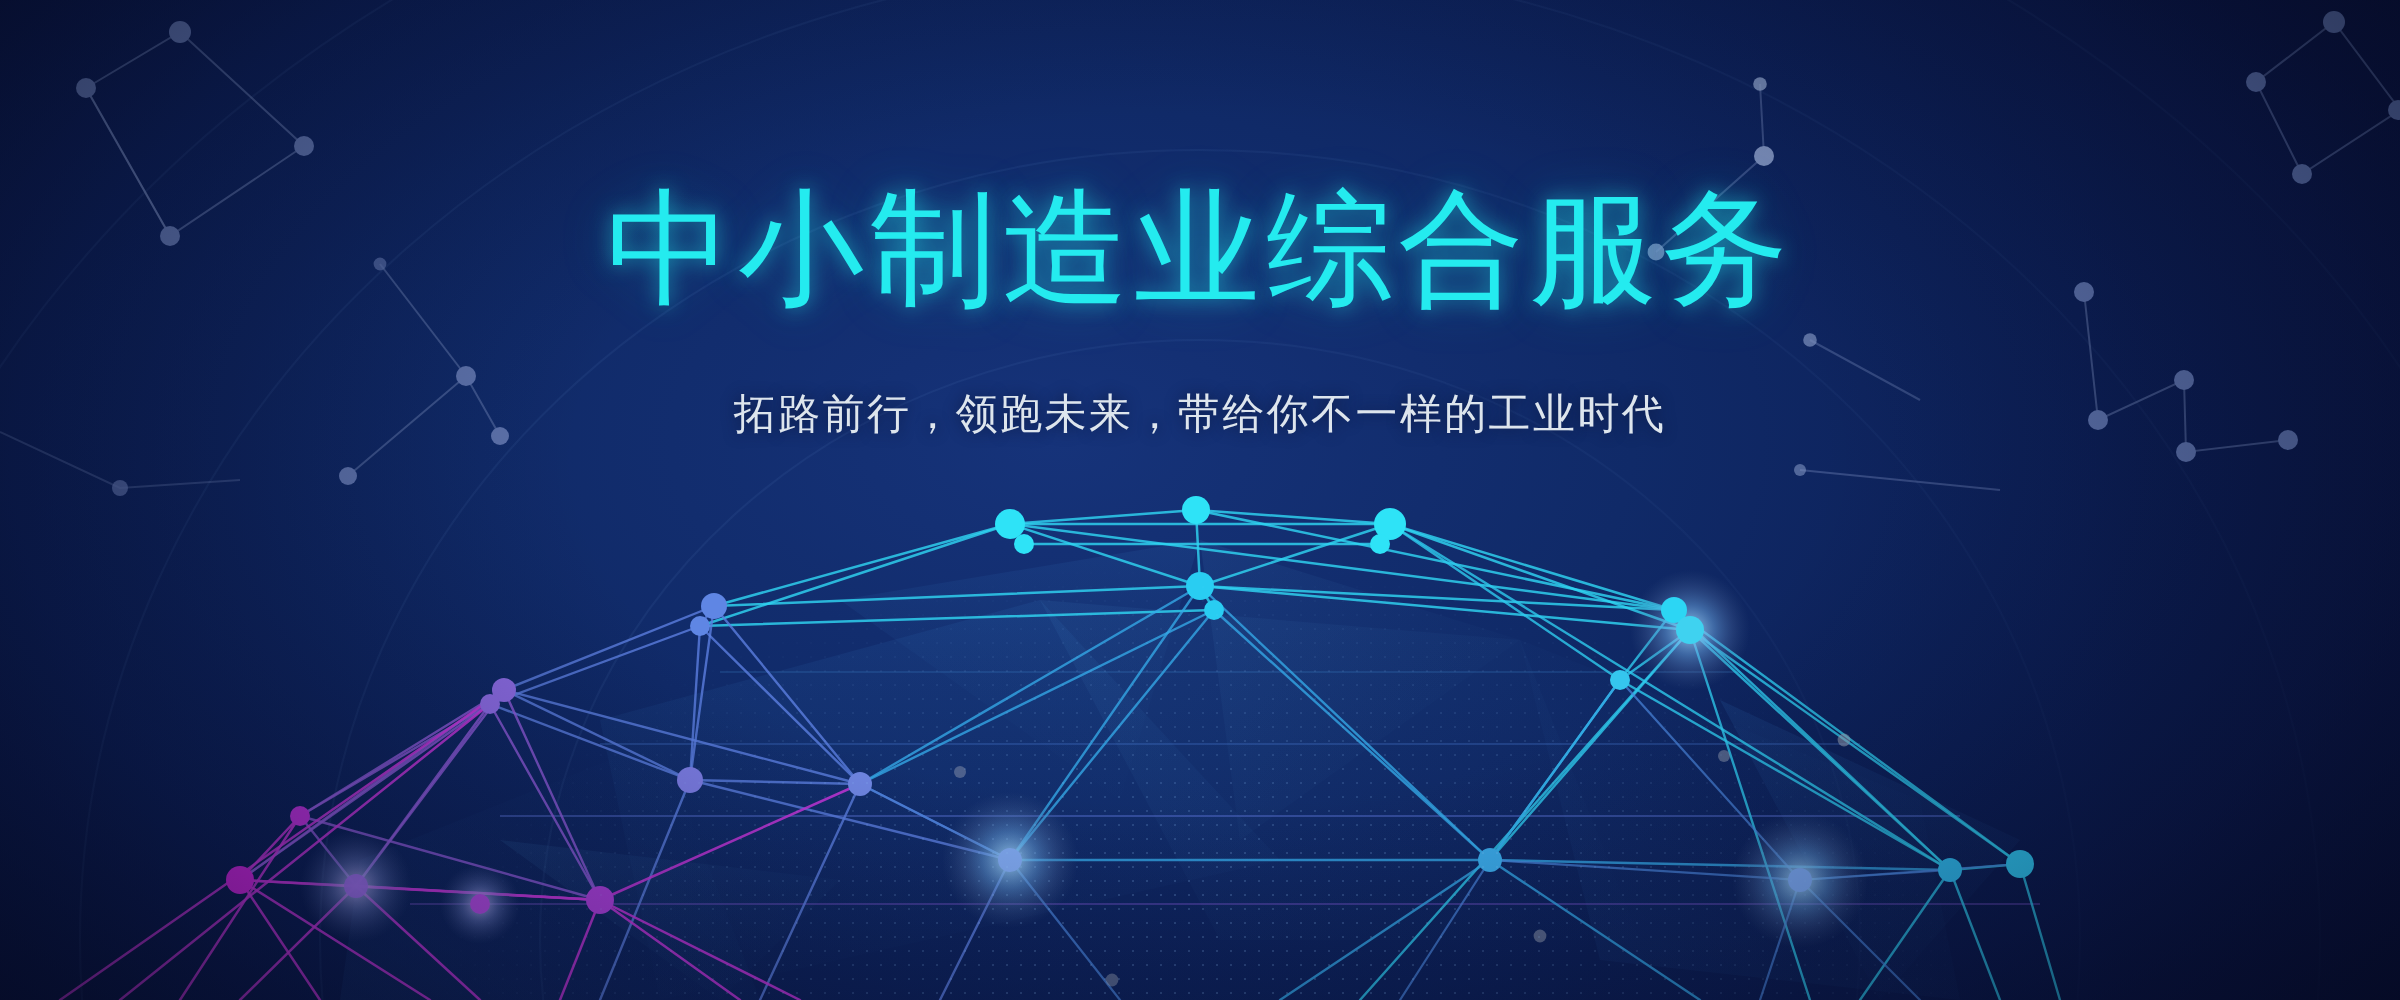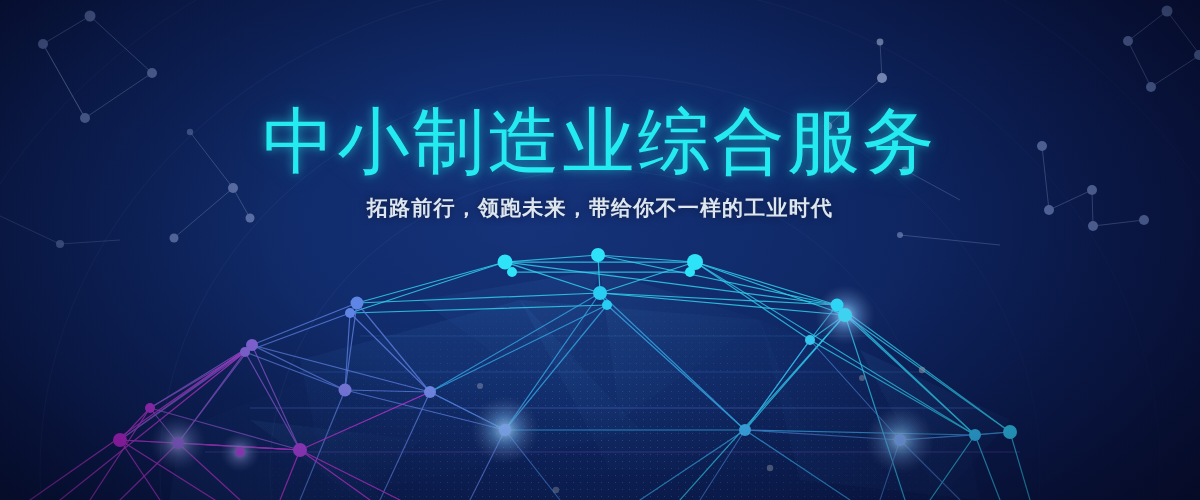--- a/index.html
+++ b/index.html
@@ -30,29 +30,29 @@
     mask-image:radial-gradient(ellipse 420px 230px at 50% 96%, #000 20%, rgba(0,0,0,.55) 62%, transparent 92%);
     opacity:.85; pointer-events:none;
   }
 
   
   .textblock {
     position:absolute; left:0; top:0; width:1200px;
     text-align:center; pointer-events:none;
   }
   .title {
-    position:absolute; left:0; top:106px; width:1200px;
-    font-size:72px; line-height:70px; font-weight:300;
+    position:absolute; left:0; top:90px; width:1200px;
+    font-size:63px; line-height:70px; font-weight:300;
     letter-spacing:3px; white-space:nowrap;
     color:#24ebef;
     text-shadow:0 0 10px rgba(36,235,239,.55), 0 0 26px rgba(30,190,230,.30);
   }
   .subtitle {
     position:absolute; left:0; top:194px; width:1200px;
-    font-size:21px; line-height:28px; font-weight:700;
+    font-size:21px; line-height:28px; font-weight:400;
     letter-spacing:1.2px; white-space:nowrap;
     color:#dde5ed;
     text-shadow:0 0 7px rgba(12,24,64,.95);
   }
 </style>
 </head>
 <body>
 
 <div id="banner">
 

